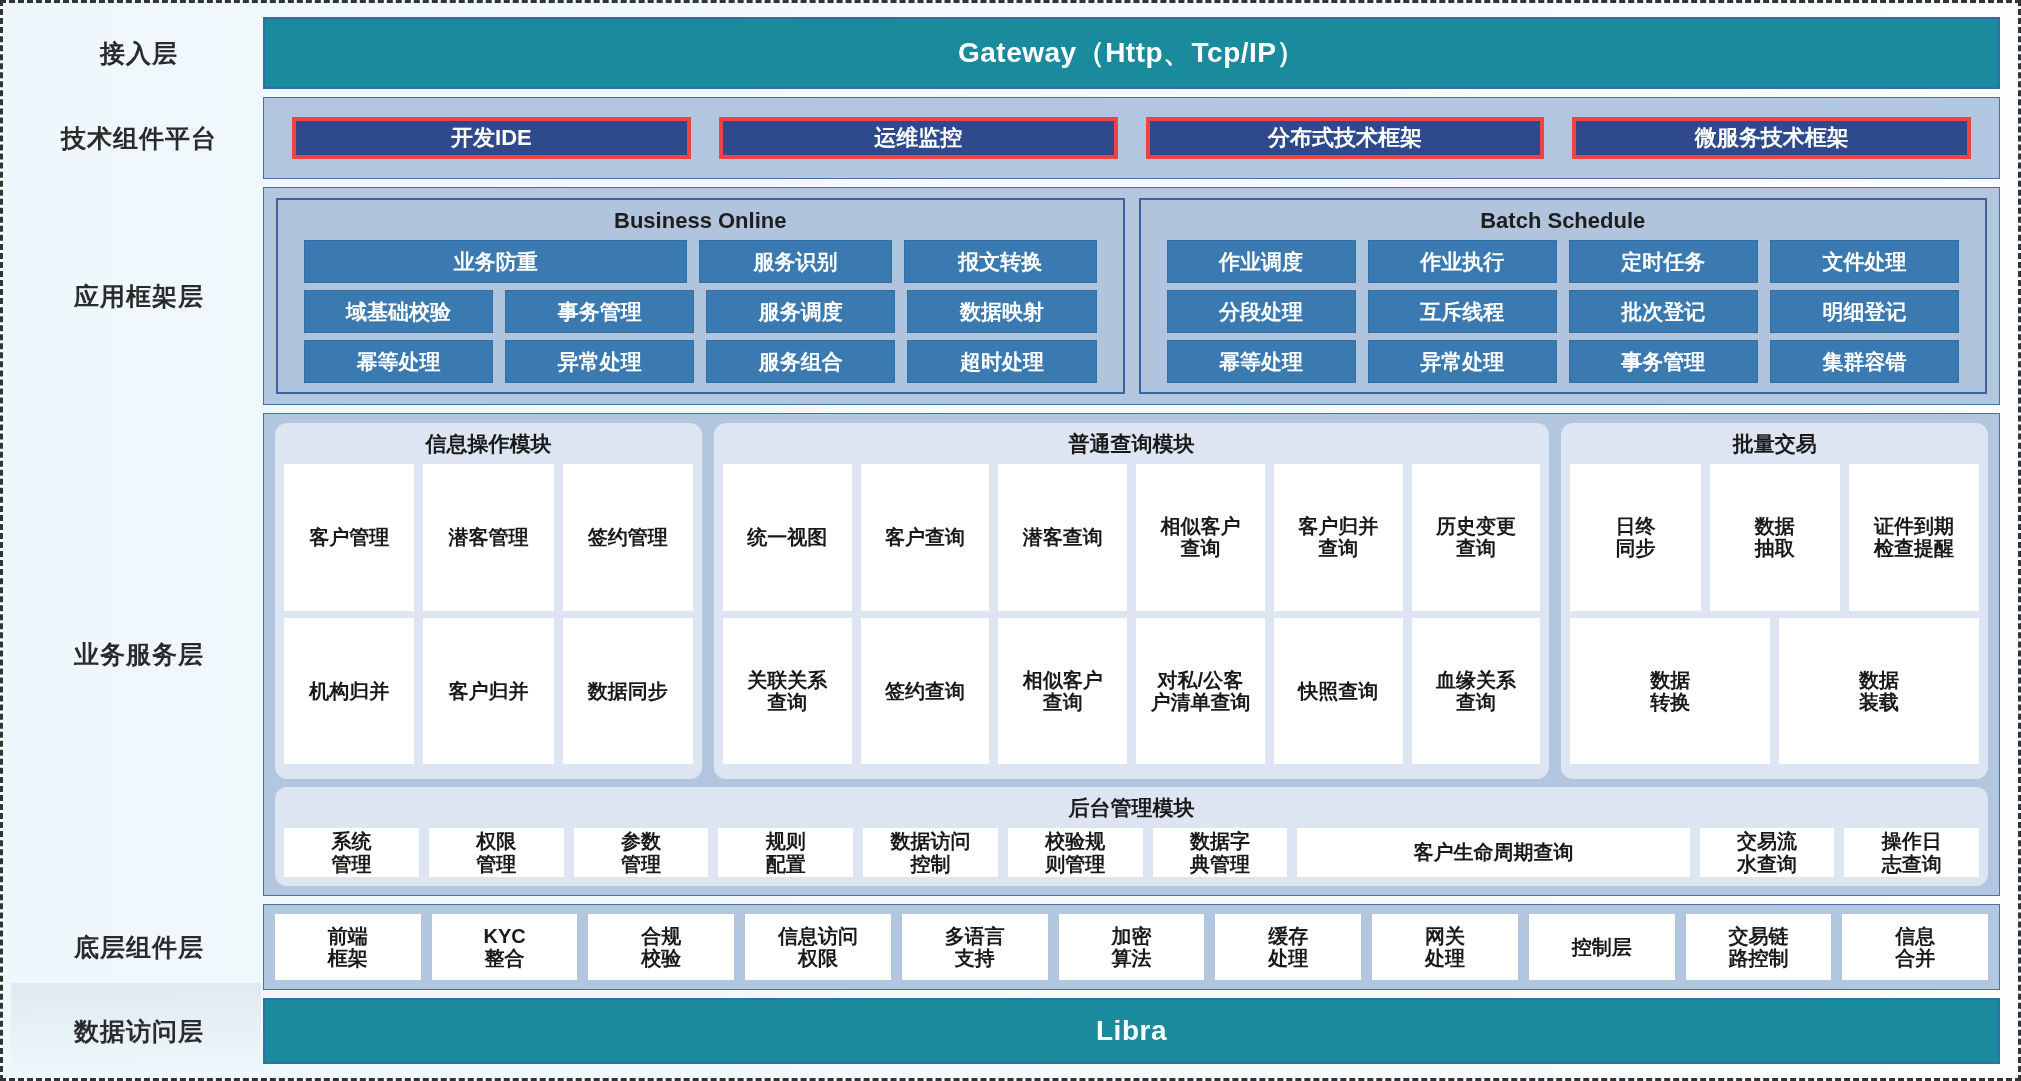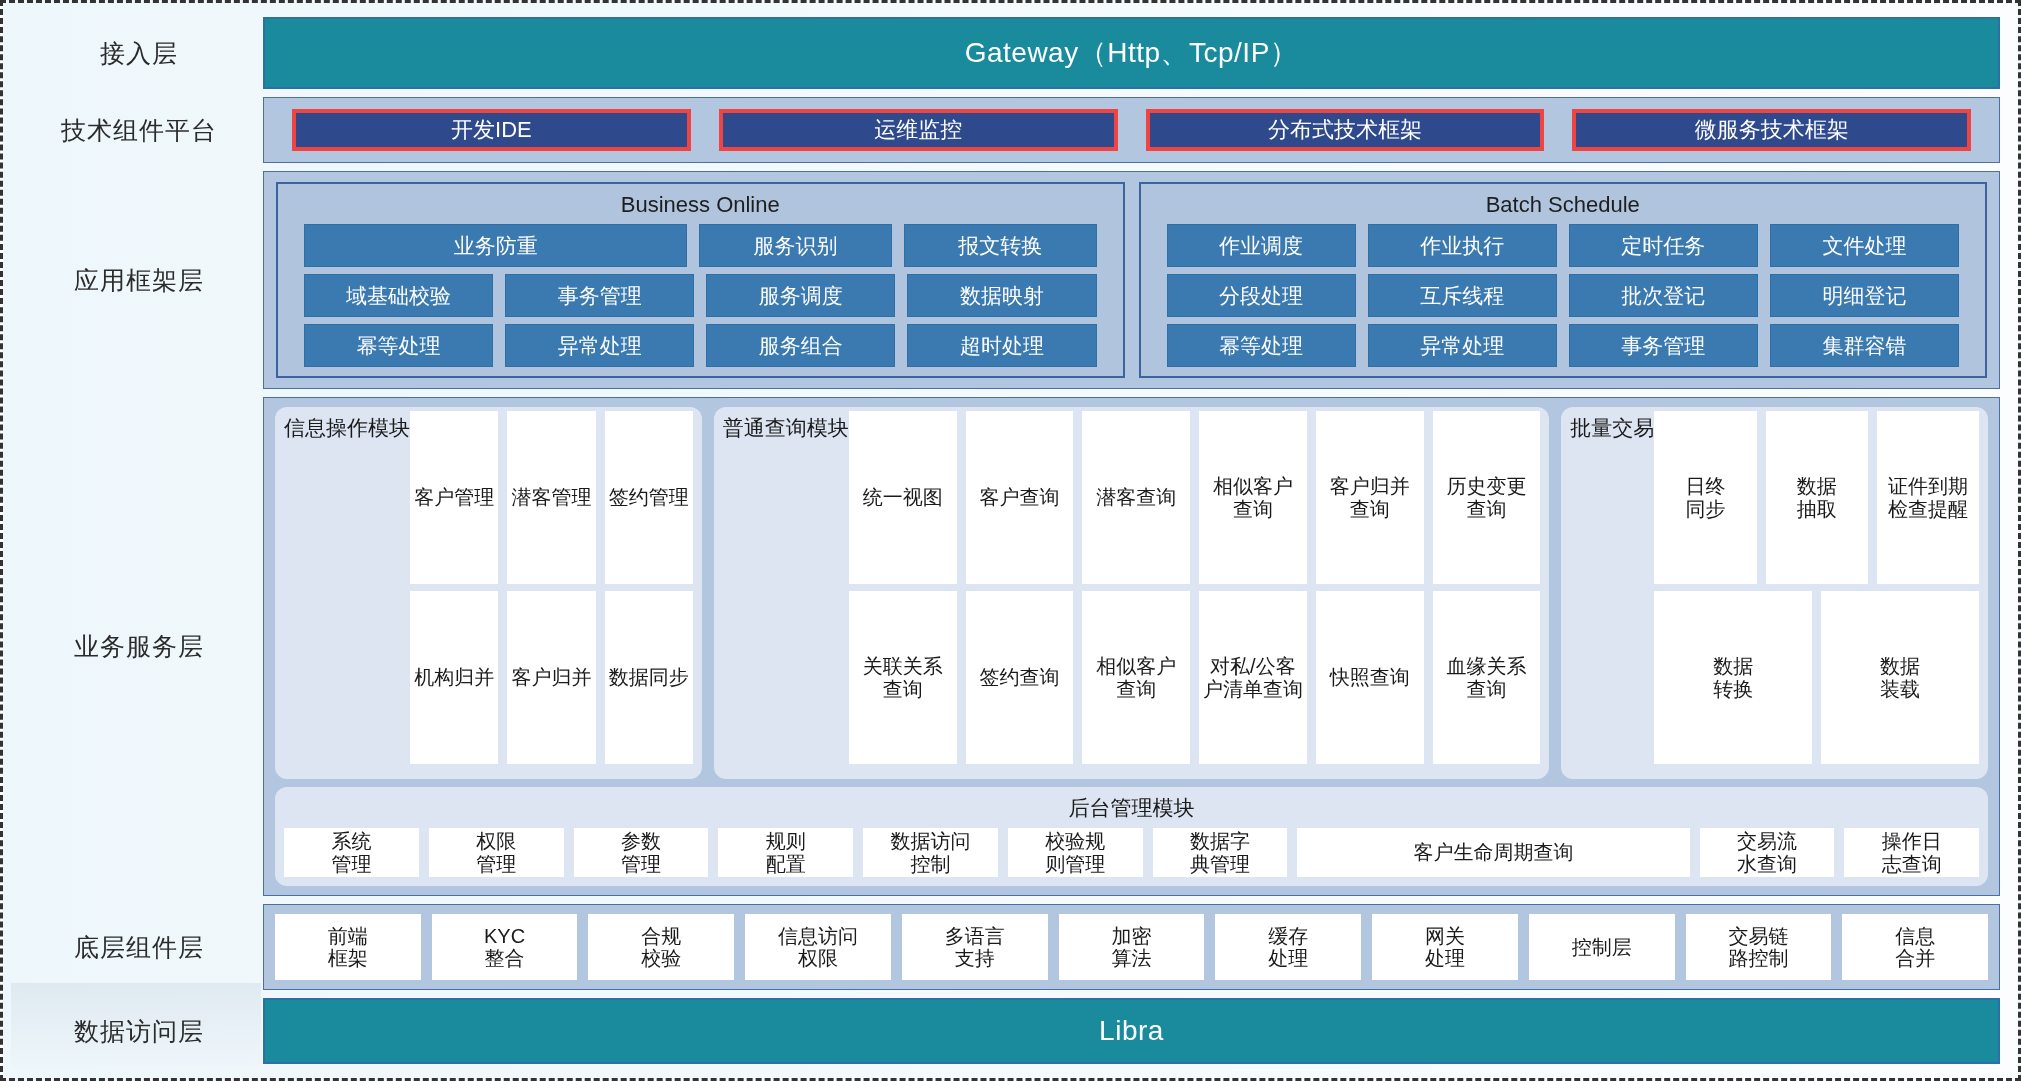--- a/index.html
+++ b/index.html
@@ -16,21 +16,21 @@
     padding: 0;
     overflow: hidden;
   }
   
   .wm {
     position: absolute; left: 8px; bottom: 10px; width: 250px; height: 85px;
     background: linear-gradient(180deg, rgba(210,222,232,.55), rgba(232,240,246,.15));
     pointer-events: none;
   }
 
-  .rows { position: relative; width: 100%; height: 100%; padding: 14px 18px 14px 12px; display: flex; flex-direction: column; }
+  .rows { position: relative; width: 100%; height: 100%; padding: 14px 18px 14px 12px; display: flex; flex-direction: column; font-weight: bold; }
 
   .row { display: flex; align-items: stretch; width: 100%; }
   .row + .row { margin-top: 8px; }
 
   .rowlabel {
     width: 248px; min-width: 248px;
     display: flex; align-items: center; justify-content: center;
     font-size: 25px; color: #2b2b2b; letter-spacing: 1px;
   }
   .rowbody { flex: 1; display: flex; }
@@ -39,21 +39,21 @@
   .band-teal {
     flex: 1;
     background: #1a8b9d;
     border: 2px solid #2f6fa8;
     display: flex; align-items: center; justify-content: center;
     color: #fff; font-size: 28px; letter-spacing: .5px;
   }
   .r-access { height: 72px; }
 
   
-  .r-tech { height: 66px; }
+  .r-tech { height: 82px; }
   .panel-lightblue {
     flex: 1; background: #b3c6e0; border: 1px solid #4a6fa5;
     display: flex; align-items: center; justify-content: space-around;
     padding: 0 14px;
   }
   .chip-navy {
     background: #2f4a8c; color: #fff; font-size: 22px;
     height: 42px; display: flex; align-items: center; justify-content: center;
     flex: 1; margin: 0 14px; border: 4px solid #ef4444;
   }
@@ -80,21 +80,21 @@
   }
 
   
   .r-biz { flex: 1; min-height: 0; }
   .biz-panel {
     flex: 1; background: #b3c6e0; border: 1px solid #4a6fa5;
     display: flex; flex-direction: column; gap: 8px; padding: 9px 11px;
   }
   .biz-top { display: flex; gap: 12px; flex: 1; min-height: 0; }
   .mod-box {
-    background: #dde5f2; border-radius: 12px; display: flex; flex-direction: row;
+    background: #dde5f2; border-radius: 12px; display: flex; flex-direction: column;
     padding: 4px 9px 15px;
   }
   .mod-title { text-align: center; font-size: 21px; color: #1a1a1a; padding: 3px 0 6px; }
   .mod-rows { display: flex; flex-direction: column; gap: 7px; flex: 1; }
   .mod-line { display: flex; gap: 9px; flex: 1; }
   .cell-white {
     background: #fff; color: #1a1a1a; font-size: 20px;
     display: flex; align-items: center; justify-content: center; text-align: center;
     flex: 1; line-height: 1.12; padding: 2px 3px; min-height: 46px;
   }

